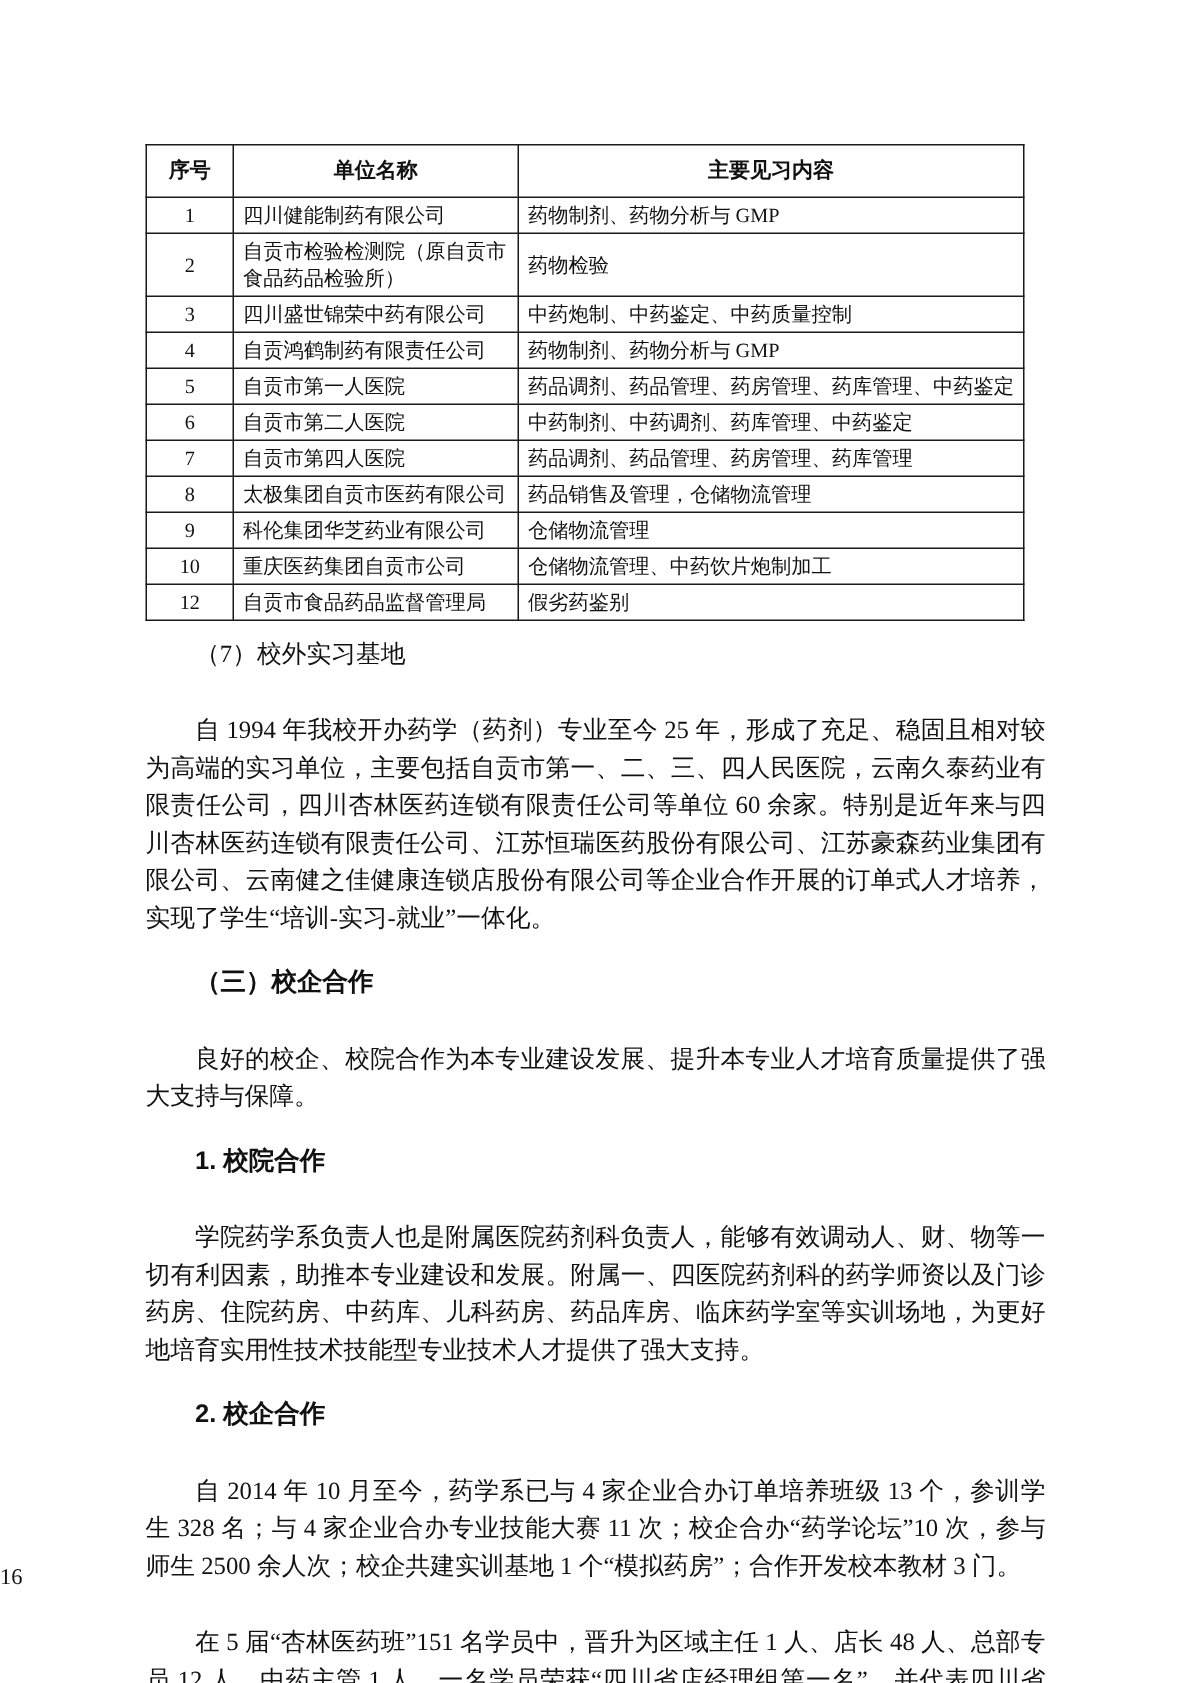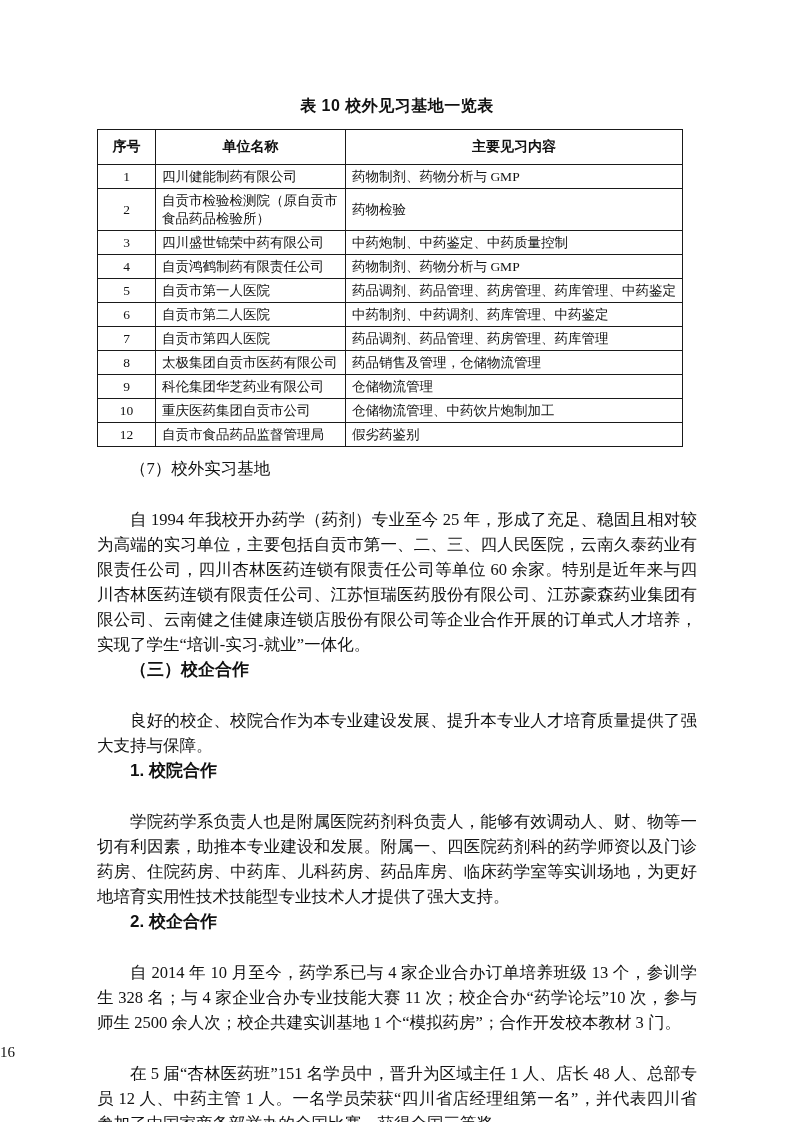--- a/index.html
+++ b/index.html
@@ -67,38 +67,38 @@
   .para {
     text-indent: 33px;
     text-align: justify;
     margin-top: 26px;
   }
   .head-bold {
     padding-left: 33px;
     font-family: "Liberation Sans", "DejaVu Sans", sans-serif;
     font-weight: bold;
     font-size: 17px !important;
+    margin-top: 18px;
   }
   .page-number {
     position: absolute;
     top: 1043px;
     left: 0;
     width: 100%;
     text-align: left;
     font-size: 15px;
     line-height: 18px;
   }
 </style>
 </head>
 <body>
 
 <div class="page">
   <div class="content">
 
-    <div class="table-caption">表 10 校外见习基地一览表</div>
 
     <table class="base-table">
       <colgroup>
         <col class="col-index">
           <col class="col-unit">
           <col class="col-main">
       </colgroup>
       <thead>
         <tr>
           <th>序号</th>

